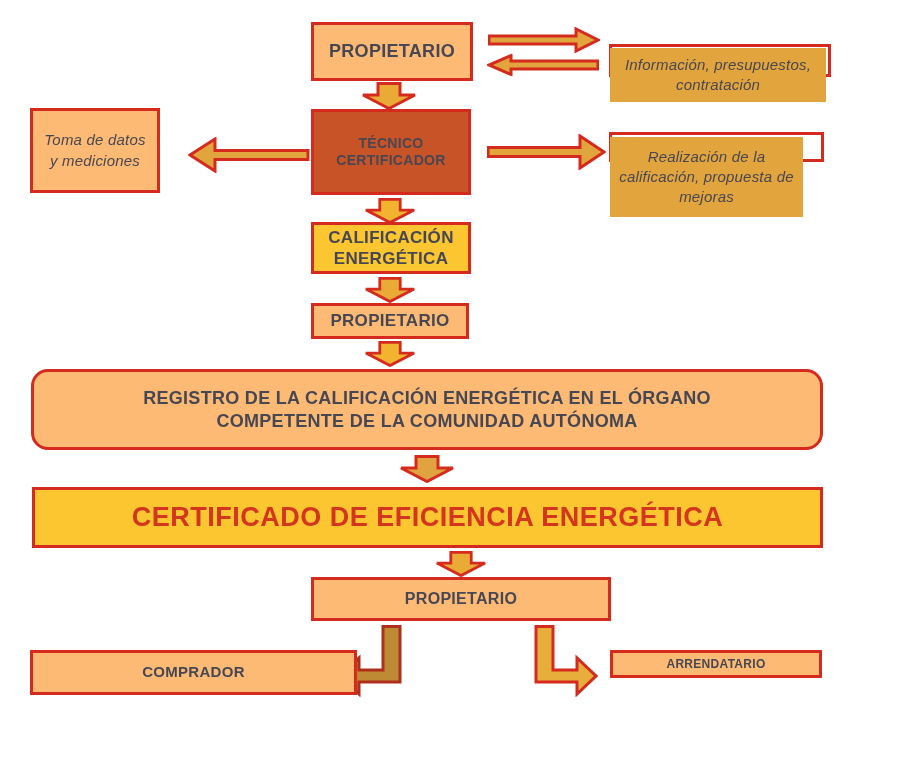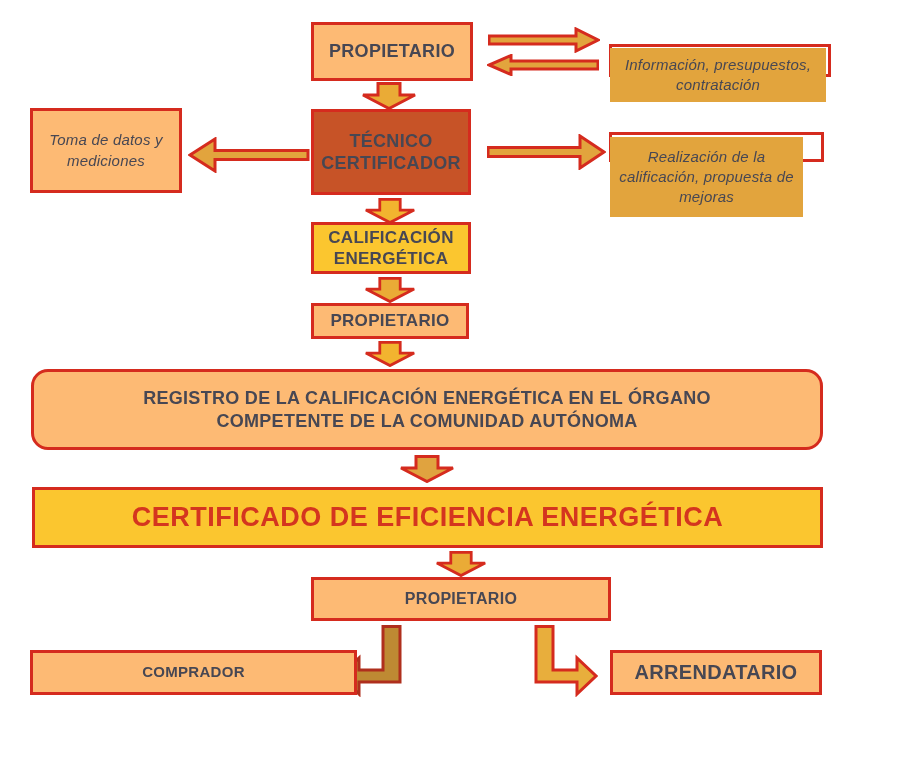--- a/index.html
+++ b/index.html
@@ -52,23 +52,23 @@
     <div class="ghost" style="height:33px;"></div>
     <div class="ghost-fill" style="left:1px;top:4px;width:216px;height:54px;">Información, presupuestos, contratación</div>
   </div>
 
   <div class="arrow" style="left:361px;top:82px;">
     <svg width="56" height="28" viewBox="0 0 56 28">
       <polygon points="17,1.5 39,1.5 39,13 54,13 28,26.5 2,13 17,13" fill="#EAAB36" stroke="#D52B1E" stroke-width="3"></polygon>
     </svg>
   </div>
 
-  <div class="node burnt" style="left:311px;top:109px;width:160px;height:86px;font-size:18px;padding:0 0;">TÉCNICO CERTIFICADOR</div>
+  <div class="node burnt" style="left:311px;top:109px;width:160px;height:86px;font-size:14px;padding:0 0;">TÉCNICO CERTIFICADOR</div>
 
-  <div class="node italic-node" style="left:30px;top:108px;width:152px;height:85px;padding:0 8px;">Toma de datos y mediciones</div>
+  <div class="node italic-node" style="left:30px;top:108px;width:130px;height:85px;padding:0 8px;">Toma de datos y mediciones</div>
 
   <div class="arrow" style="left:188px;top:137px;">
     <svg width="122" height="36" viewBox="0 0 122 36">
       <polygon points="120,13.5 27,13.5 27,2 2,18 27,34 27,22.5 120,22.5" fill="#E2A43D" stroke="#D52B1E" stroke-width="3"></polygon>
     </svg>
   </div>
 
   <div class="arrow" style="left:487px;top:134px;">
     <svg width="119" height="36" viewBox="0 0 119 36">
       <polygon points="1,13.5 93,13.5 93,2 117,18 93,34 93,22.5 1,22.5" fill="#E2A43D" stroke="#D52B1E" stroke-width="3"></polygon>
@@ -127,15 +127,15 @@
   </div>
 
   <div class="arrow" style="left:528px;top:625px;">
     <svg width="70" height="72" viewBox="0 0 70 72">
       <polygon points="8,1.5 25,1.5 25,45 49,45 49,33 68,51 49,69 49,57 8,57" fill="#E8AE3C" stroke="#D52B1E" stroke-width="3" stroke-linejoin="miter"></polygon>
     </svg>
   </div>
 
   <div class="node" style="left:30px;top:650px;width:327px;height:45px;font-size:15px;">COMPRADOR</div>
 
-  <div class="node" style="left:610px;top:650px;width:212px;height:45px;font-size:20px;">ARRENDATARIO</div>
+  <div class="node" style="left:610px;top:650px;width:212px;height:28px;font-size:12px;">ARRENDATARIO</div>
 
 </div>
 
 </body></html>

